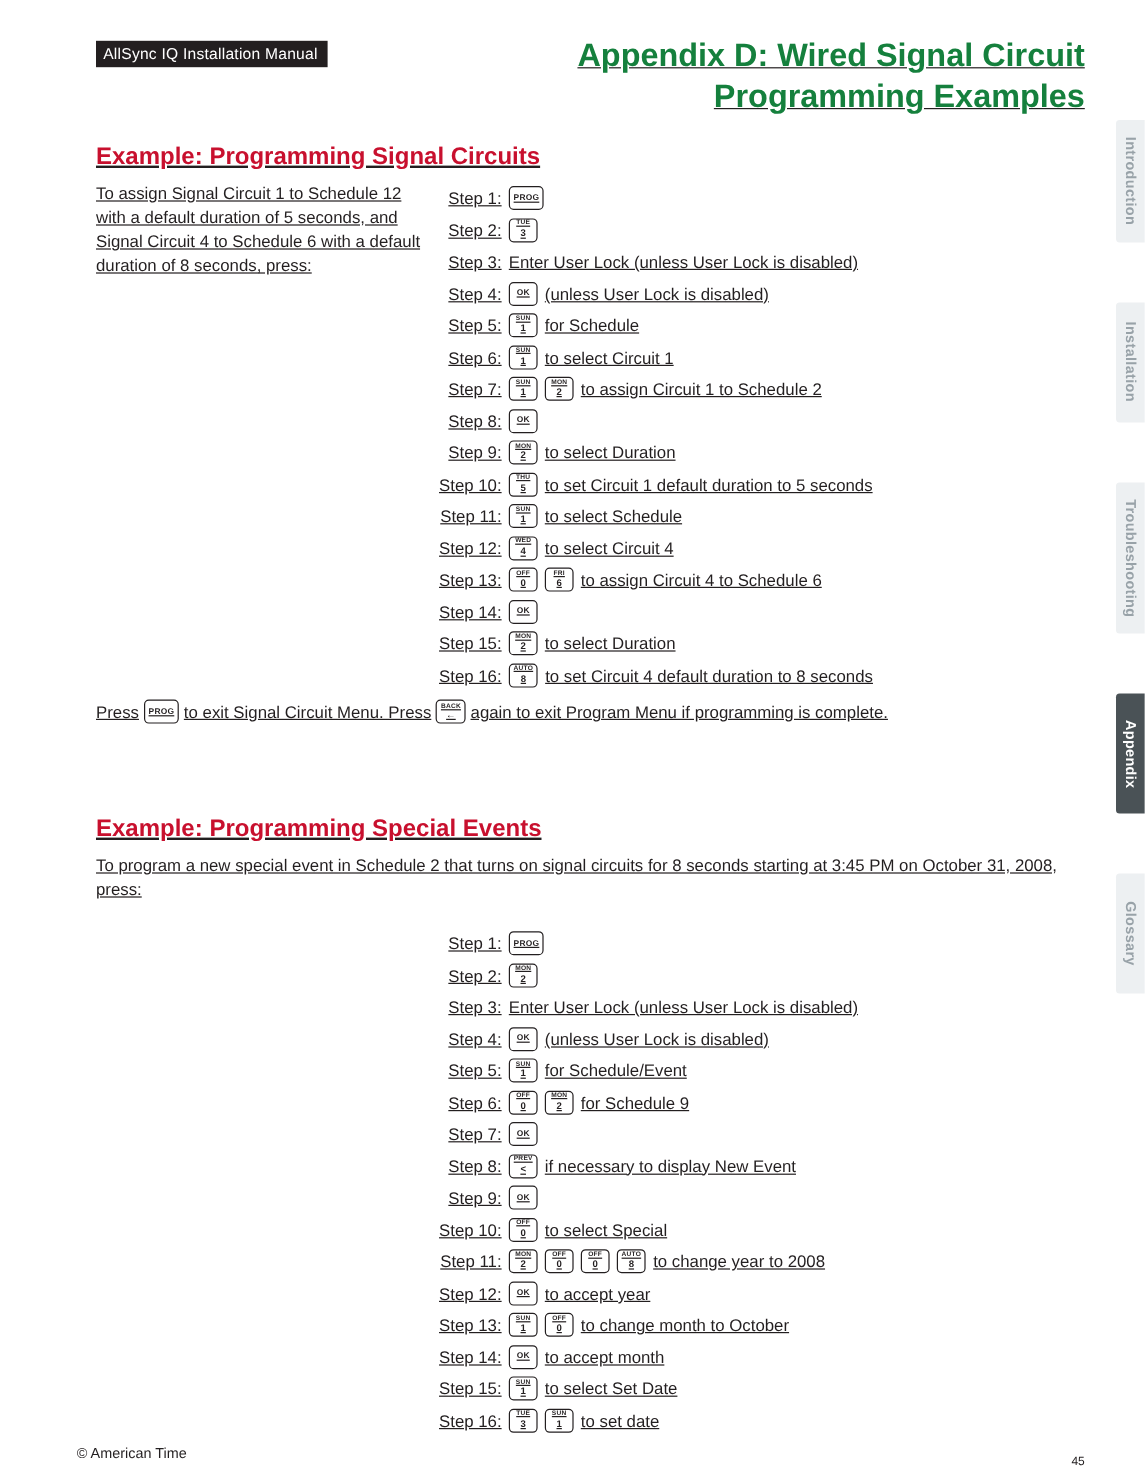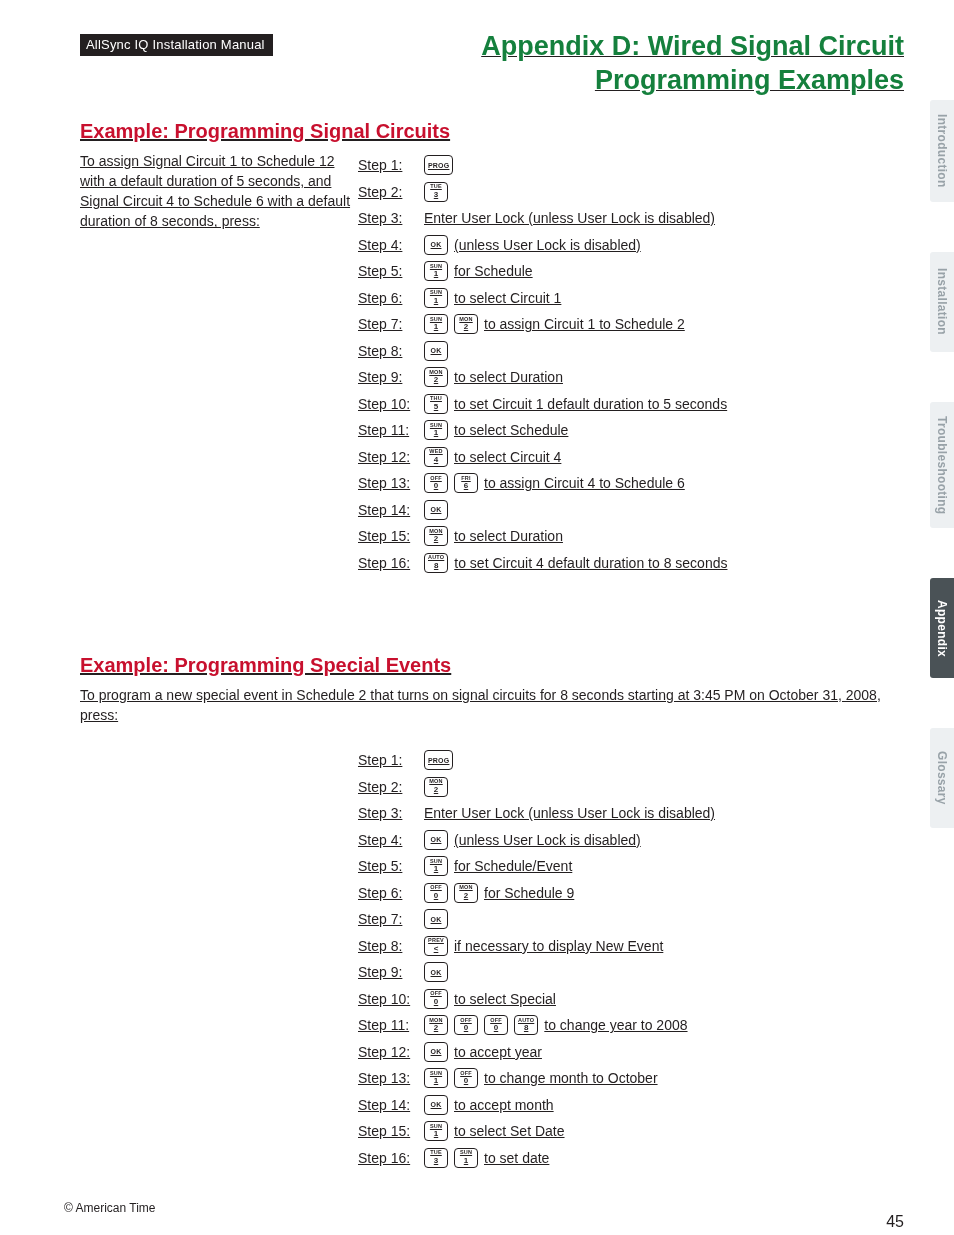--- a/index.html
+++ b/index.html
@@ -33,21 +33,21 @@
   }
   .body-text { font-size: 14px; line-height: 1.45; }
   .step-row {
     display: flex;
     align-items: center;
     gap: 6px;
     font-size: 14px;
     margin: 2.5px 0;
     min-height: 24px;
   }
-  .step-label { width: 60px; text-align: left; }
+  .step-label { width: 60px; text-align: right; }
   .key {
     display: inline-flex;
     flex-direction: column;
     align-items: center;
     justify-content: center;
     min-width: 24px;
     height: 20px;
     padding: 0 3px;
     border: 1px solid #231f20;
     border-radius: 4px;
@@ -76,21 +76,21 @@
     font-size: 12px; font-weight: 700;
     color: #98a2a8;
     background: #edf0f2;
     padding: 14px 5px;
     border-radius: 3px 0 0 3px;
     min-height: 100px;
     text-align: center;
     letter-spacing: 0.3px;
   }
   .tab.active { background: #4a5256; color: #fff; }
-  .page-number { position: absolute; right: 50px; bottom: 4px; font-size: 16px; }
+  .page-number { position: absolute; right: 50px; bottom: 14px; font-size: 10px; }
   .copyright { position: absolute; left: 64px; bottom: 20px; font-size: 12px; }
   .arrow-back { font-size: 11px; line-height: 0.8; }
 </style>
 </head>
 <body>
 
 <div class="page">
 
   <div class="title-wrap clearfix">
     <span class="header-bar left">AllSync IQ Installation Manual</span>
@@ -223,20 +223,32 @@
           <span class="step-label">Step 16:</span>
           <span class="key">
             <span class="top">AUTO</span>
             <span class="bot">8</span>
           </span>
           <span class="step-text">to set Circuit 4 default duration to 8 seconds</span>
         </div>
       </div>
   </div>
 
+  <div class="footnote-row" id="footnote-ex1">
+      <span>Press</span>
+      <span class="key single">
+        <span class="top">PROG</span>
+      </span>
+      <span>to exit Signal Circuit Menu. Press</span>
+      <span class="key">
+        <span class="top">BACK</span>
+        <span class="bot arrow-back">←</span>
+      </span>
+      <span>again to exit Program Menu if programming is complete.</span>
+    </div>
 
   <div class="section-title" style="margin-top:77px;">Example: Programming Special Events</div>
   <div class="body-text">To program a new special event in Schedule 2 that turns on signal circuits for 8 seconds starting at 3:45 PM on October 31, 2008, press:</div>
 
   <div style="display:flex; margin-top:20px;">
     <div style="width:278px;"></div>
     <div style="flex:1;" id="steps-ex2">
         <div class="step-row">
           <span class="step-label">Step 1:</span>
           <span class="key single">

